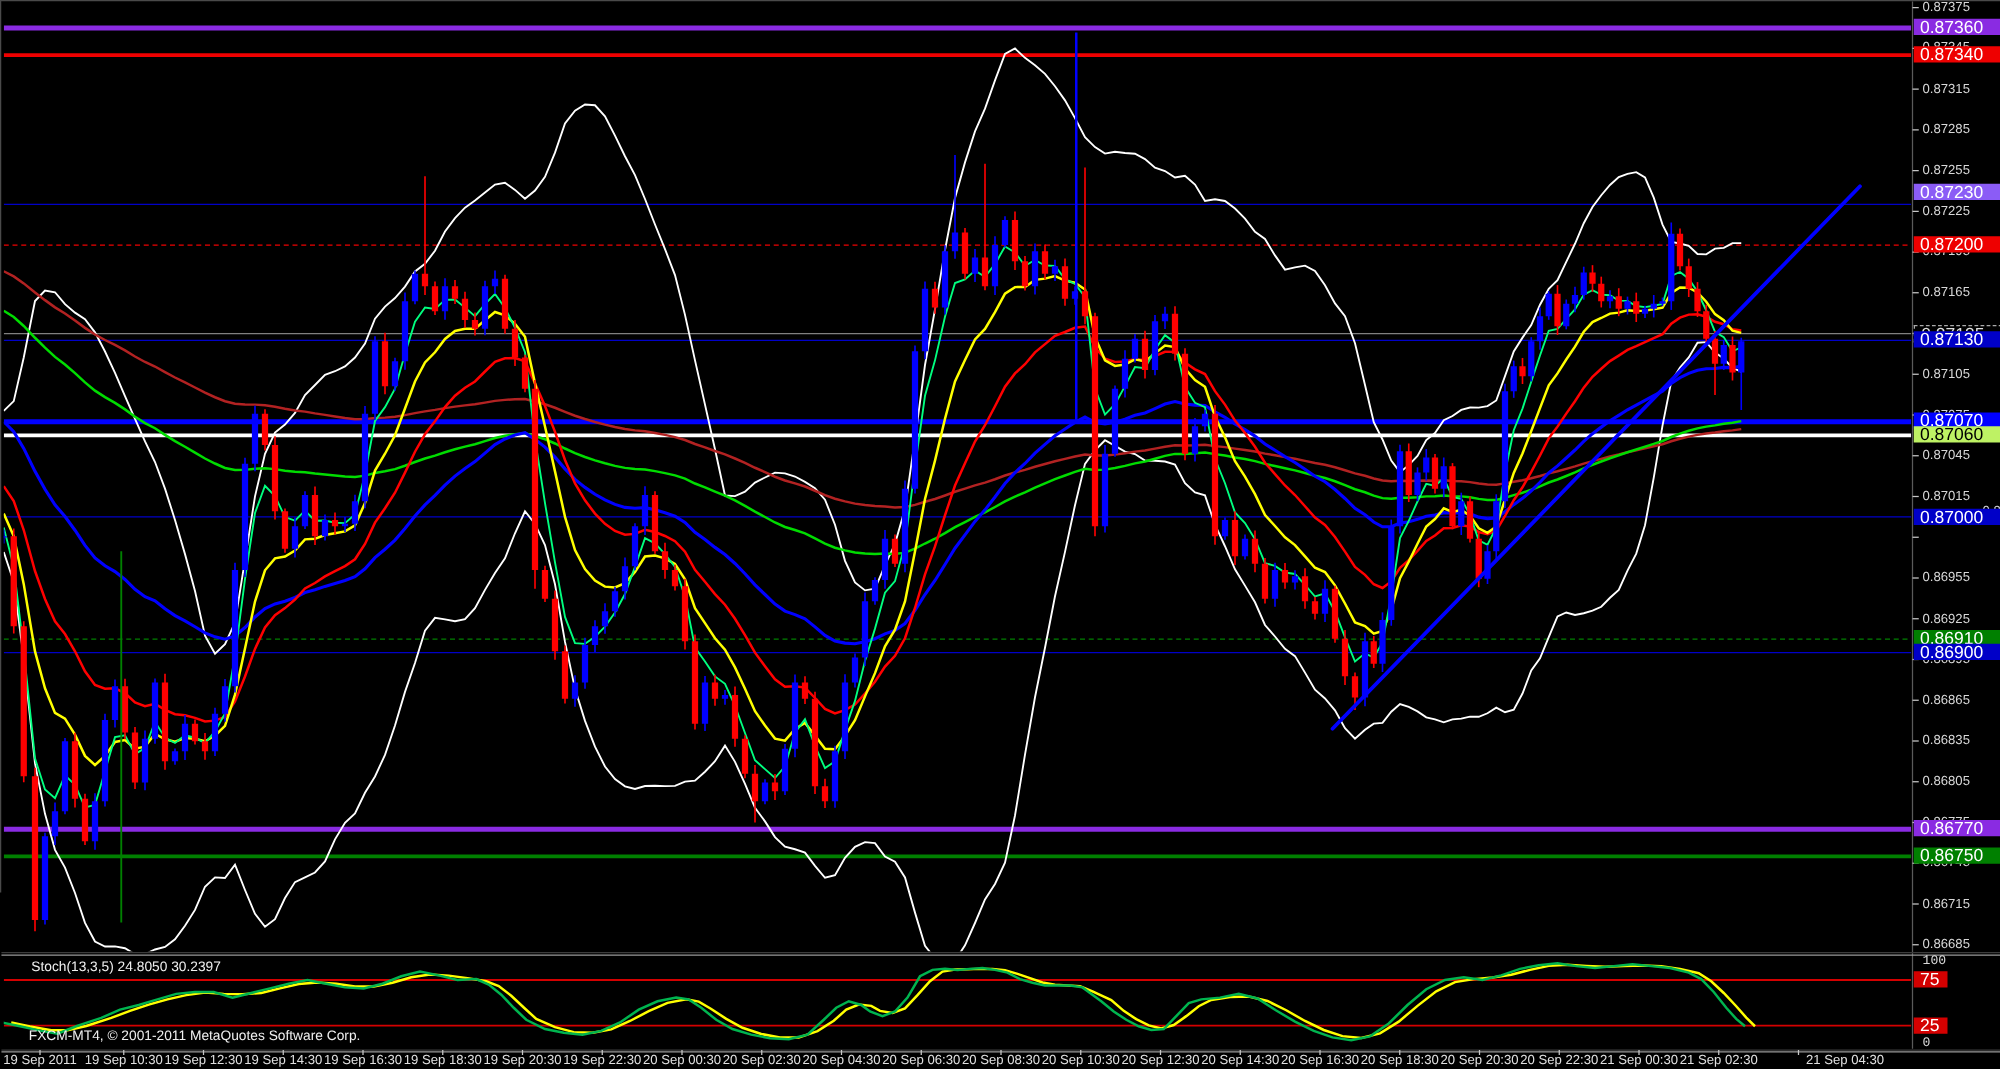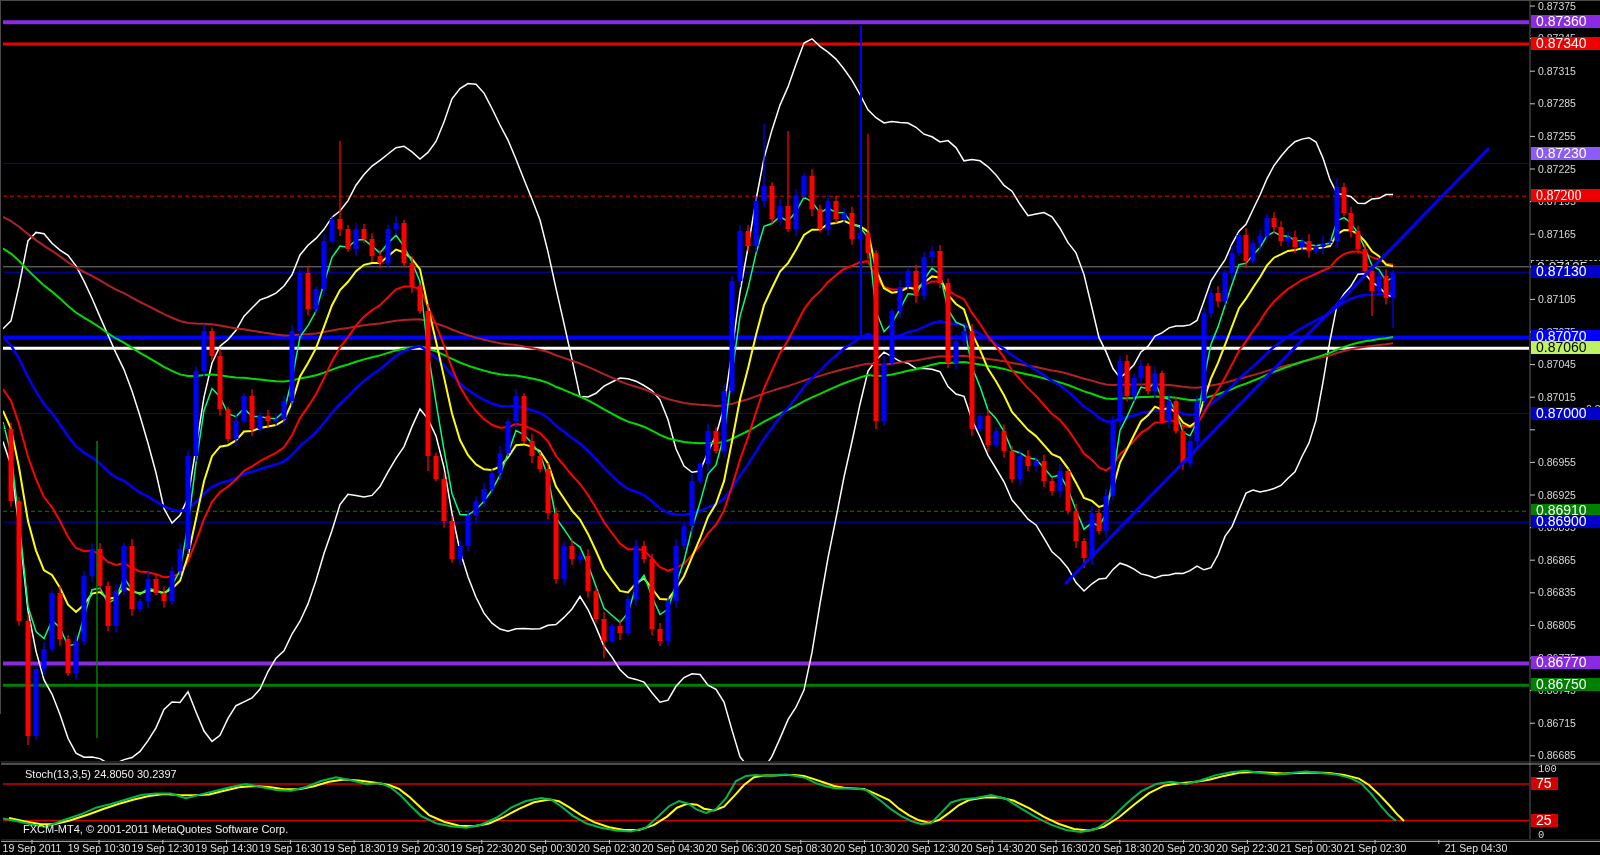--- a/index.html
+++ b/index.html
@@ -502,21 +502,21 @@
       <div class="tick-label" style="top: 552.7px;">0.86865</div>
       <div class="tick-label" style="top: 585.3px;">0.86835</div>
       <div class="tick-label" style="top: 617.9px;">0.86805</div>
       <div class="tick-label" style="top: 650.5px;">0.86775</div>
       <div class="tick-label" style="top: 683.1px;">0.86745</div>
       <div class="tick-label" style="top: 715.7px;">0.86715</div>
       <div class="tick-label" style="top: 748.3px;">0.86685</div>
       <div class="axis-box" style="top: 14.3px; background: rgb(138, 43, 226); color: rgb(255, 255, 255);">0.87360</div>
       <div class="axis-box" style="top: 36.0333px; background: rgb(238, 0, 0); color: rgb(255, 255, 255);">0.87340</div>
       <div class="axis-box" style="top: 146px; background: #8b5cf6; color: rgb(255, 255, 255);">0.87230</div>
-      <div class="axis-box" style="top: 188.167px; background: rgb(238, 0, 0); color: rgb(255, 255, 255); font-family: Liberation Serif, serif;">0.87200</div>
+      <div class="axis-box" style="top: 188.167px; background: rgb(238, 0, 0); color: rgb(255, 255, 255);">0.87200</div>
       <div class="axis-box" style="top: 258.8px; background: rgb(0, 0, 0); color: rgb(221, 221, 221); border: 1px dashed rgb(170, 170, 170); height: 12px;">0.87135</div>
       <div class="axis-box" style="top: 264.233px; background: rgb(0, 0, 200); color: rgb(255, 255, 255);">0.87130</div>
       <div class="axis-box" style="top: 329.433px; background: rgb(0, 0, 255); color: rgb(255, 255, 255);">0.87070</div>
       <div class="axis-box" style="top: 340.3px; background: #bef264; color: rgb(0, 0, 0);">0.87060</div>
       <div class="axis-box" style="top: 405.5px; background: rgb(0, 0, 200); color: rgb(255, 255, 255);">0.87000</div>
       <div class="axis-box" style="top: 503.3px; background: rgb(0, 128, 0); color: rgb(255, 255, 255);">0.86910</div>
       <div class="axis-box" style="top: 514.167px; background: rgb(0, 0, 200); color: rgb(255, 255, 255);">0.86900</div>
       <div class="axis-box" style="top: 655.433px; background: rgb(138, 43, 226); color: rgb(255, 255, 255);">0.86770</div>
       <div class="axis-box" style="top: 677.167px; background: rgb(0, 128, 0); color: rgb(255, 255, 255);">0.86750</div>
       <div class="time-label" style="left: 31px;">19 Sep 2011</div>

